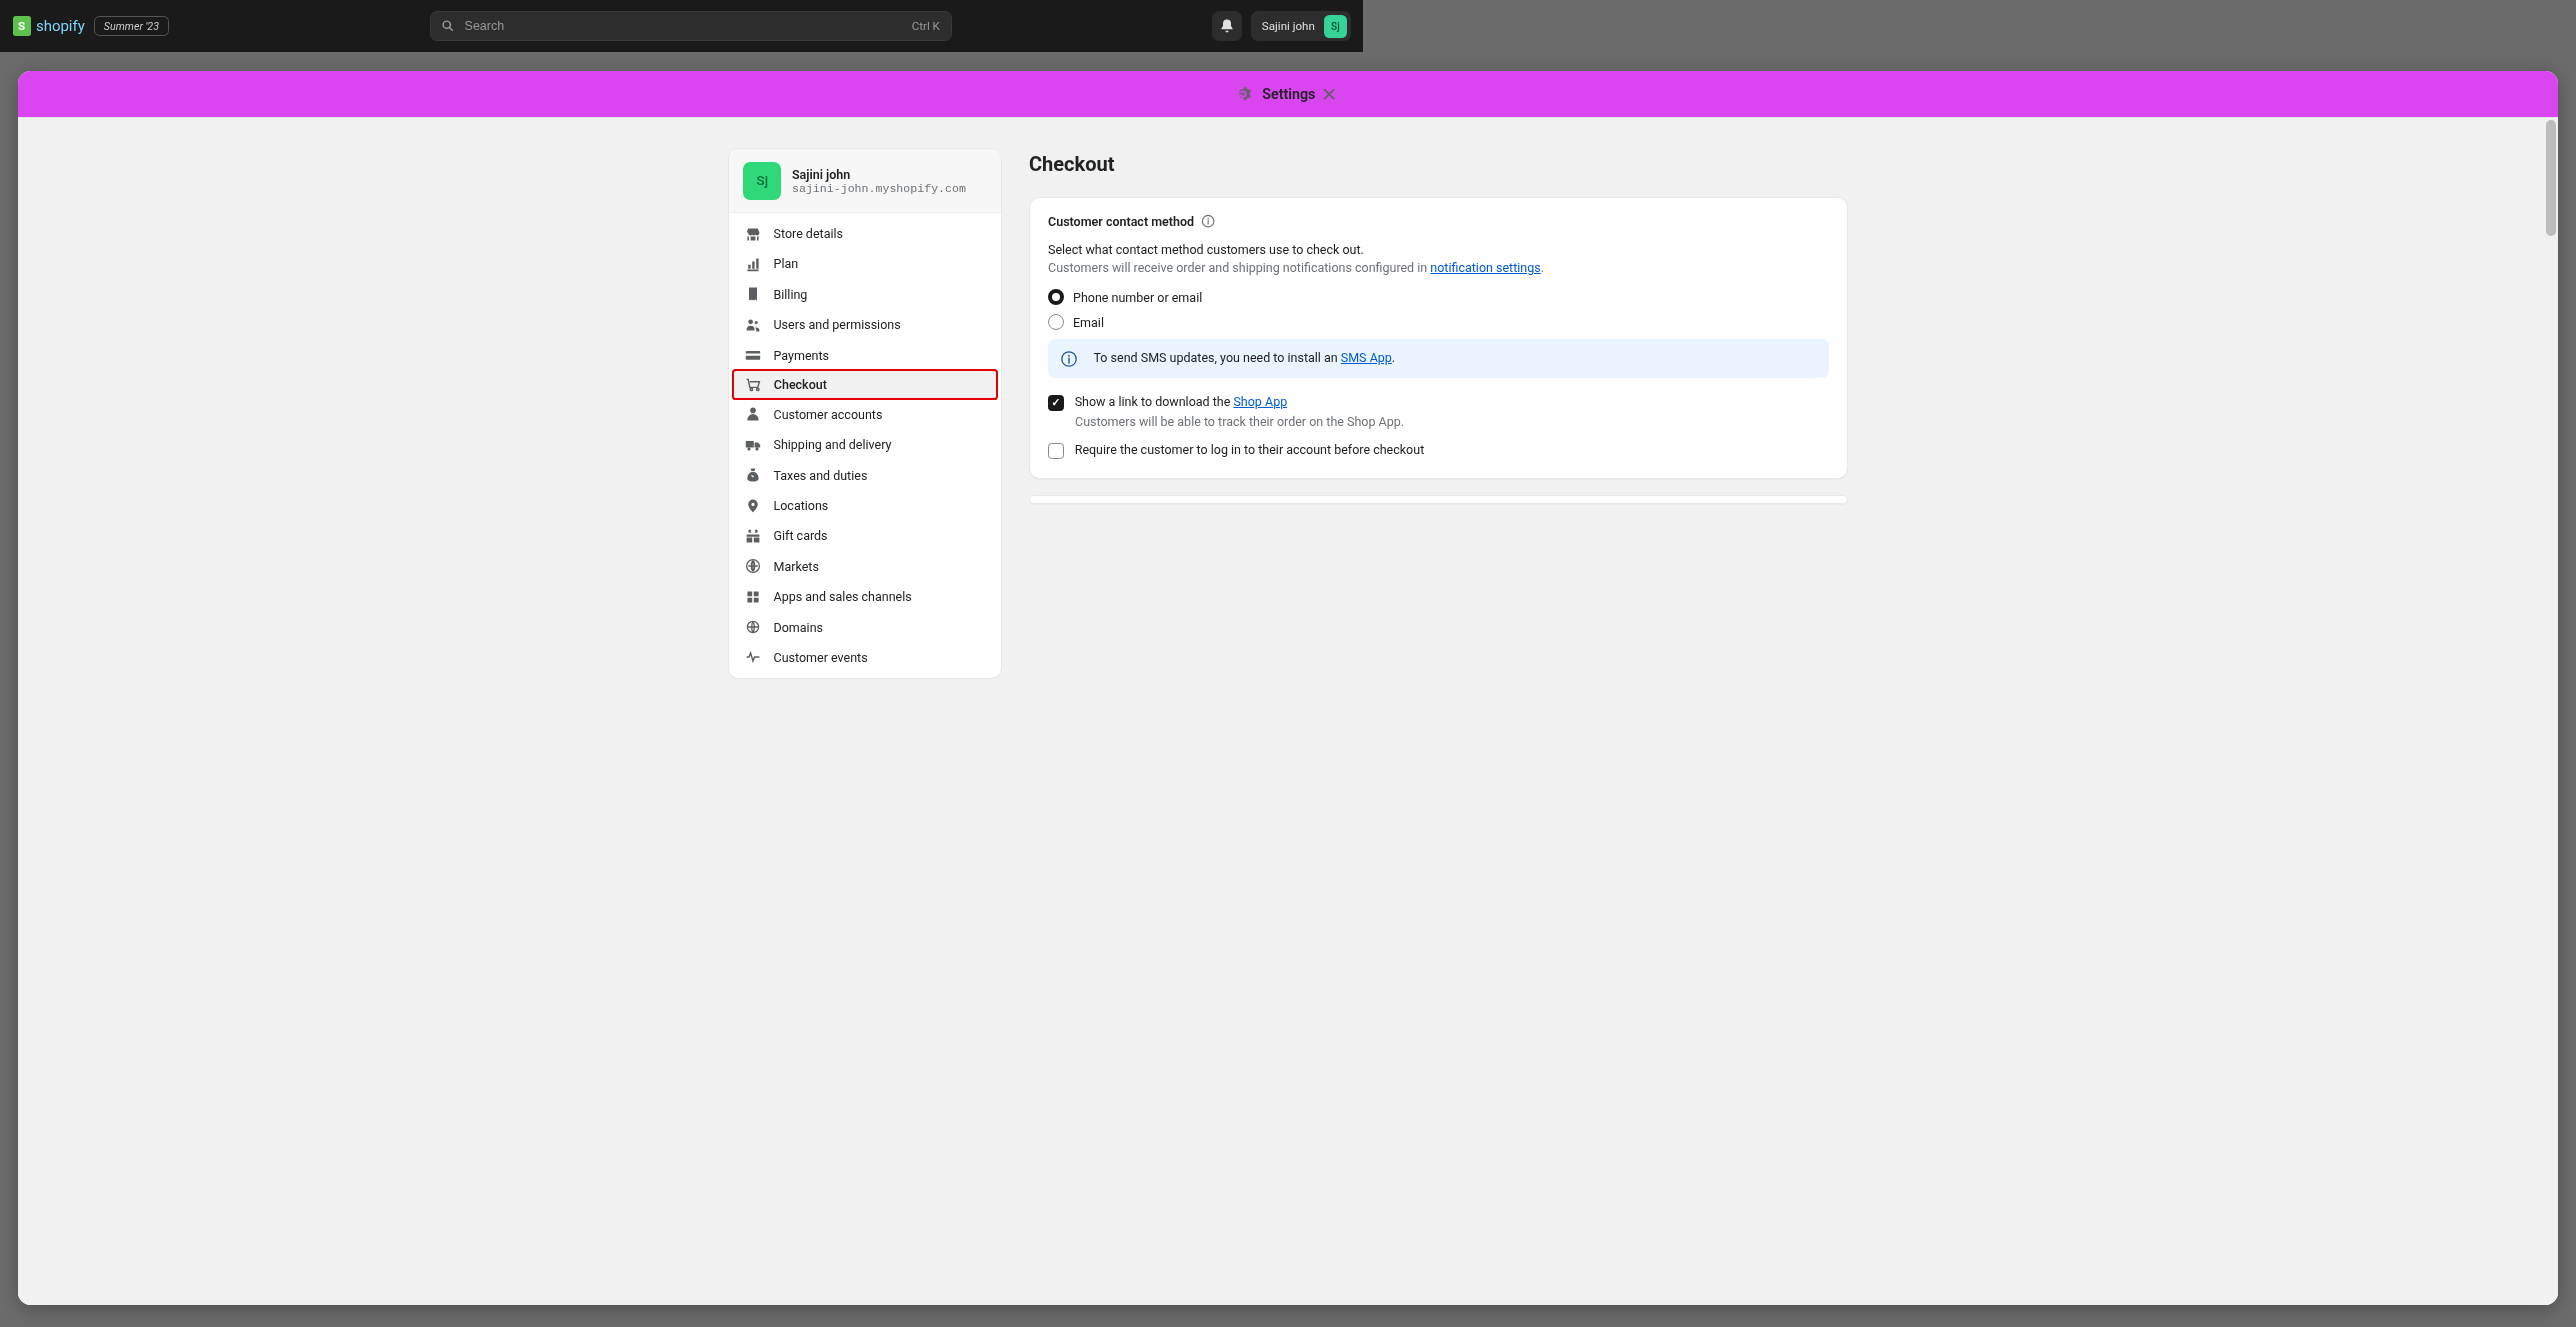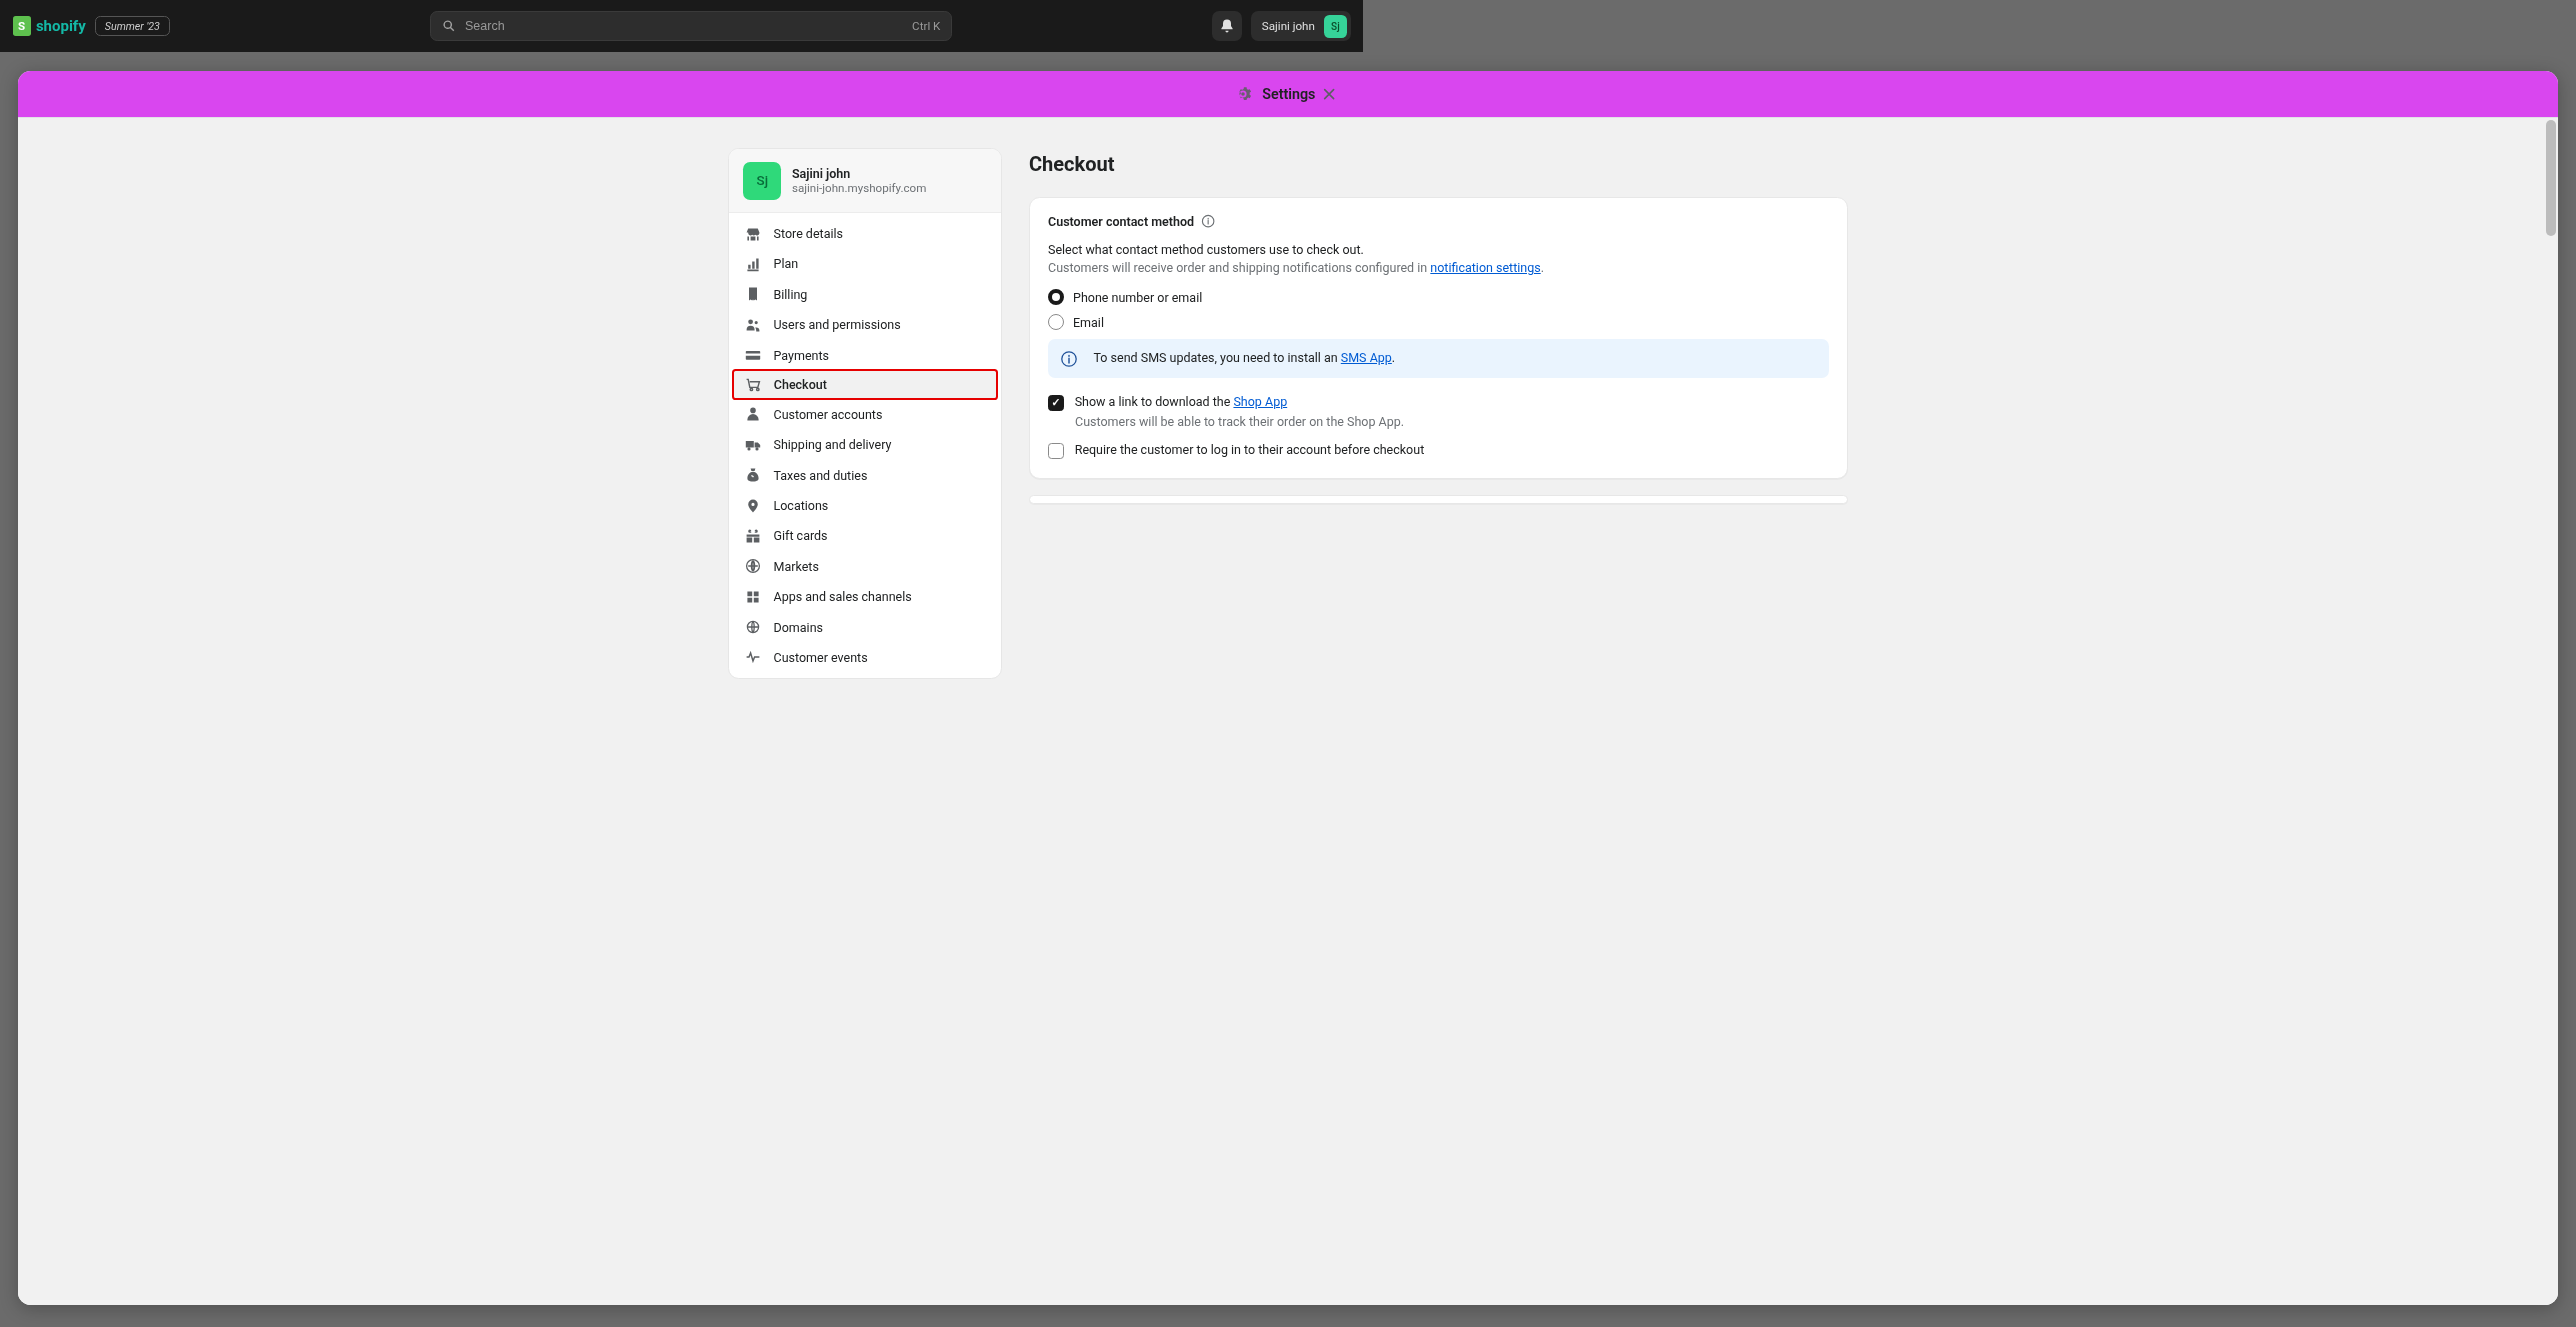--- a/index.html
+++ b/index.html
@@ -14,21 +14,21 @@
     }
     .topbar {
       background: #1a1a1a;
       height: 52px;
       display: flex;
       align-items: center;
       padding: 0 12.5px;
       gap: 9px;
     }
     .logo-group { display: flex; align-items: center; gap: 9px; }
-    .shopify-logo { display: flex; align-items: center; gap: 5.4px; color: #14b8a6; font-weight: 700; font-size: 15px; }
+    .shopify-logo { display: flex; align-items: center; gap: 5.4px; color: #7dd3fc; font-weight: 400; font-size: 15px; }
     .shopify-bag {
       width: 18px; height: 20px; background: #5ec14e; border-radius: 2.7px; position: relative;
       display: inline-flex; align-items: center; justify-content: center;
     }
     .shopify-bag::before { content: "S"; color: white; font-weight: 700; font-size: 11.6px; }
     .season-badge {
       border: 0.9px solid #555; color: #ccc; border-radius: 5.4px; padding: 2.7px 9px; font-size: 10.7px;
       font-style: italic;
     }
     .search-wrap { flex: 1; display: flex; justify-content: center; }
@@ -83,21 +83,21 @@
     }
     .store-card {
       padding: 12.5px 14.3px; display: flex; align-items: center; gap: 10.7px;
       background: #f7f7f7; border-bottom: 0.9px solid #ececec;
     }
     .store-avatar {
       width: 38px; height: 38px; background: #2fd97a; border-radius: 7.2px; display: flex;
       align-items: center; justify-content: center; color: #086b39; font-weight: 500; font-size: 13.4px;
     }
     .store-name { font-weight: 600; font-size: 12.5px; }
-    .store-url { color: #6d7175; font-size: 11.6px; margin-top: 0; }
+    .store-url { color: #6d7175; font-size: 11.6px; margin-top: 0; font-family: Liberation Mono, monospace; }
     .nav-list { display: flex; flex-direction: column; padding: 5.4px 0; }
     .nav-item {
       display: flex; align-items: center; gap: 12.5px; padding: 7.2px 16px; cursor: pointer;
       font-size: 12.5px; color: #202223;
     }
     .nav-item.active { background: #f1f1f1; font-weight: 500; }
     .nav-item.highlighted-red { border: 2.7px solid #e60000; border-radius: 3.6px; margin: -0.9px 2.7px; padding: 5.4px 11.6px; }
     .nav-icon { width: 16px; height: 16px; fill: #5c5f62; flex-shrink: 0; }
     .main { flex: 1; display: flex; flex-direction: column; }
     .page-heading { font-size: 20px; font-weight: 700; margin-bottom: 21.5px; margin-top: 3.6px; }

